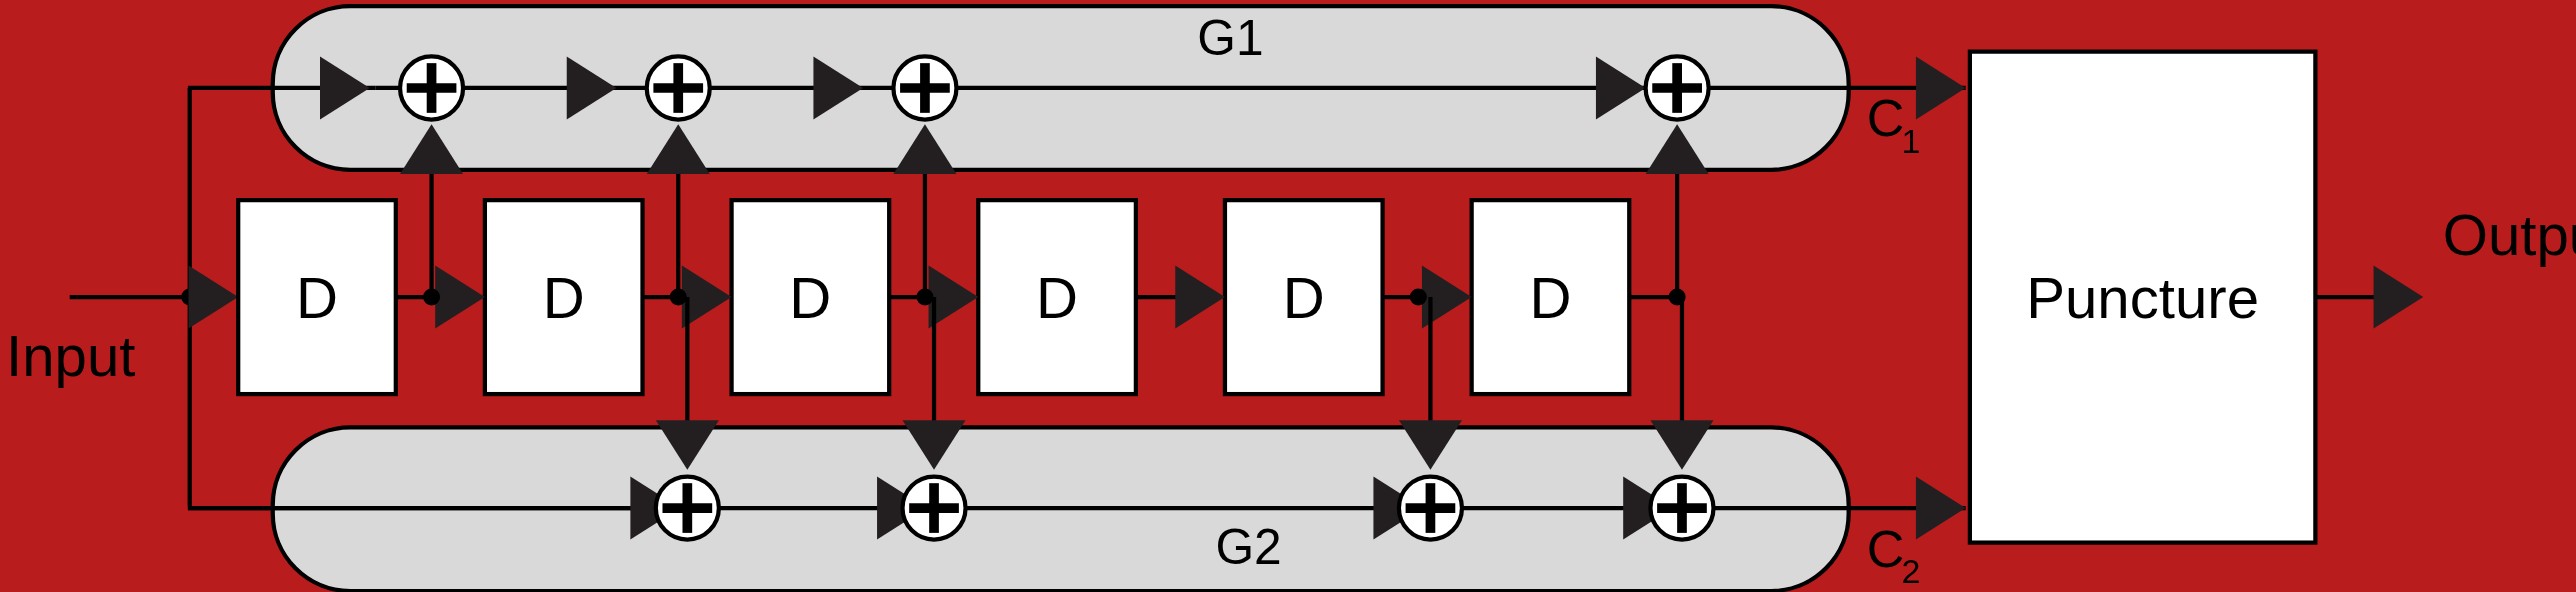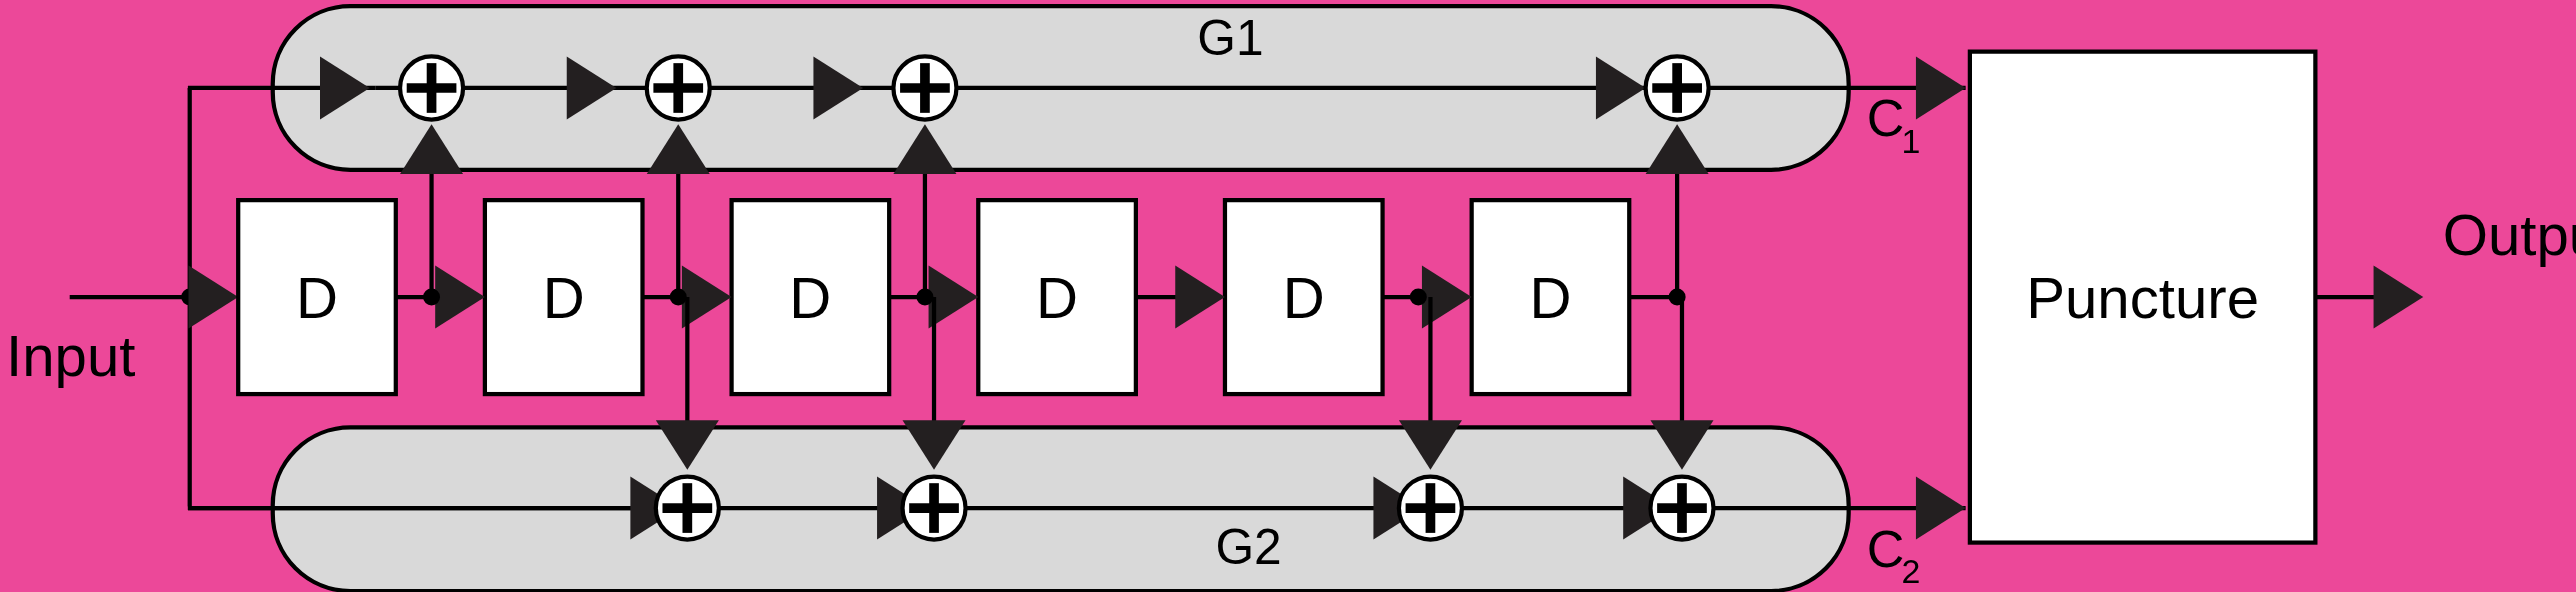--- a/index.html
+++ b/index.html
@@ -7,21 +7,21 @@
     padding: 0;
     background: #ffffff;
   }
   body {
     font-family: "Liberation Sans", sans-serif;
   }
   #canvas {
     position: relative;
     width: 2576px;
     height: 593px;
-    background: #ec4899;
+    background: #b91c1c;
     overflow: hidden;
   }
   svg.diagram {
     position: absolute;
     left: 0;
     top: 0;
     width: 2576px;
     height: 593px;
     display: block;
   }

